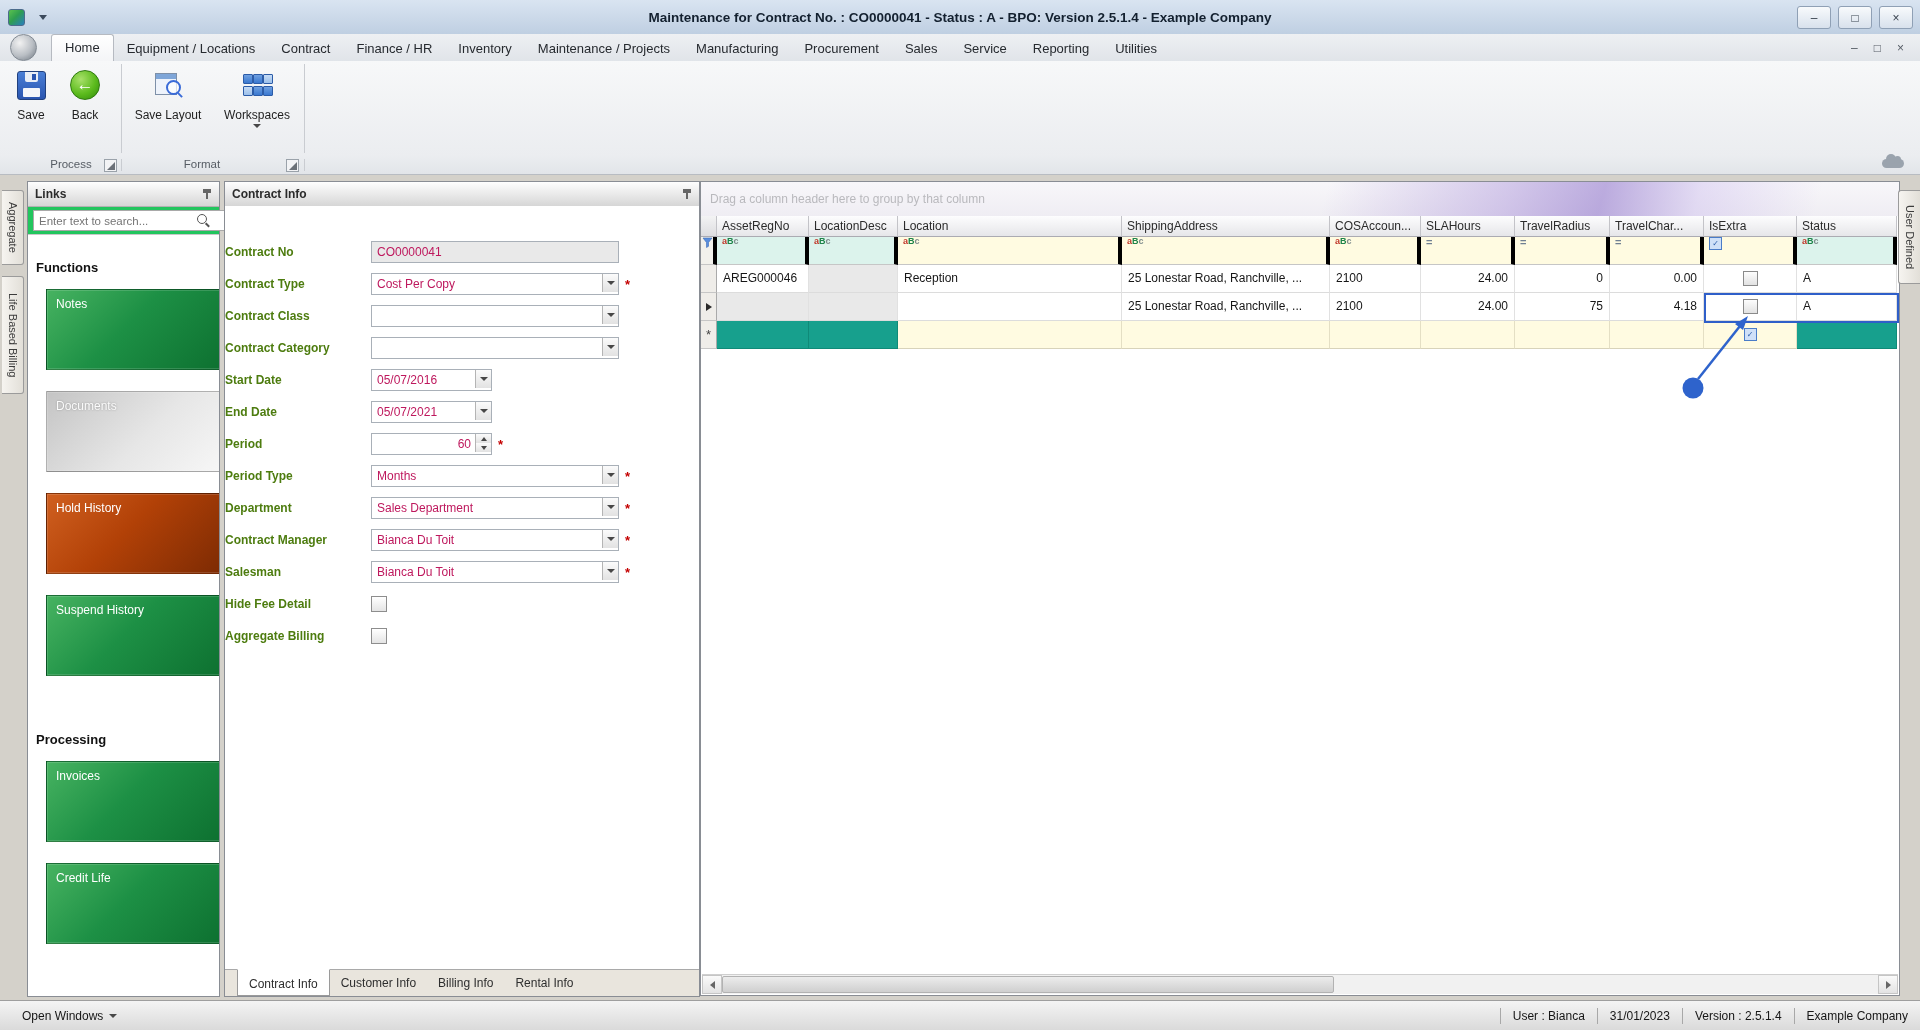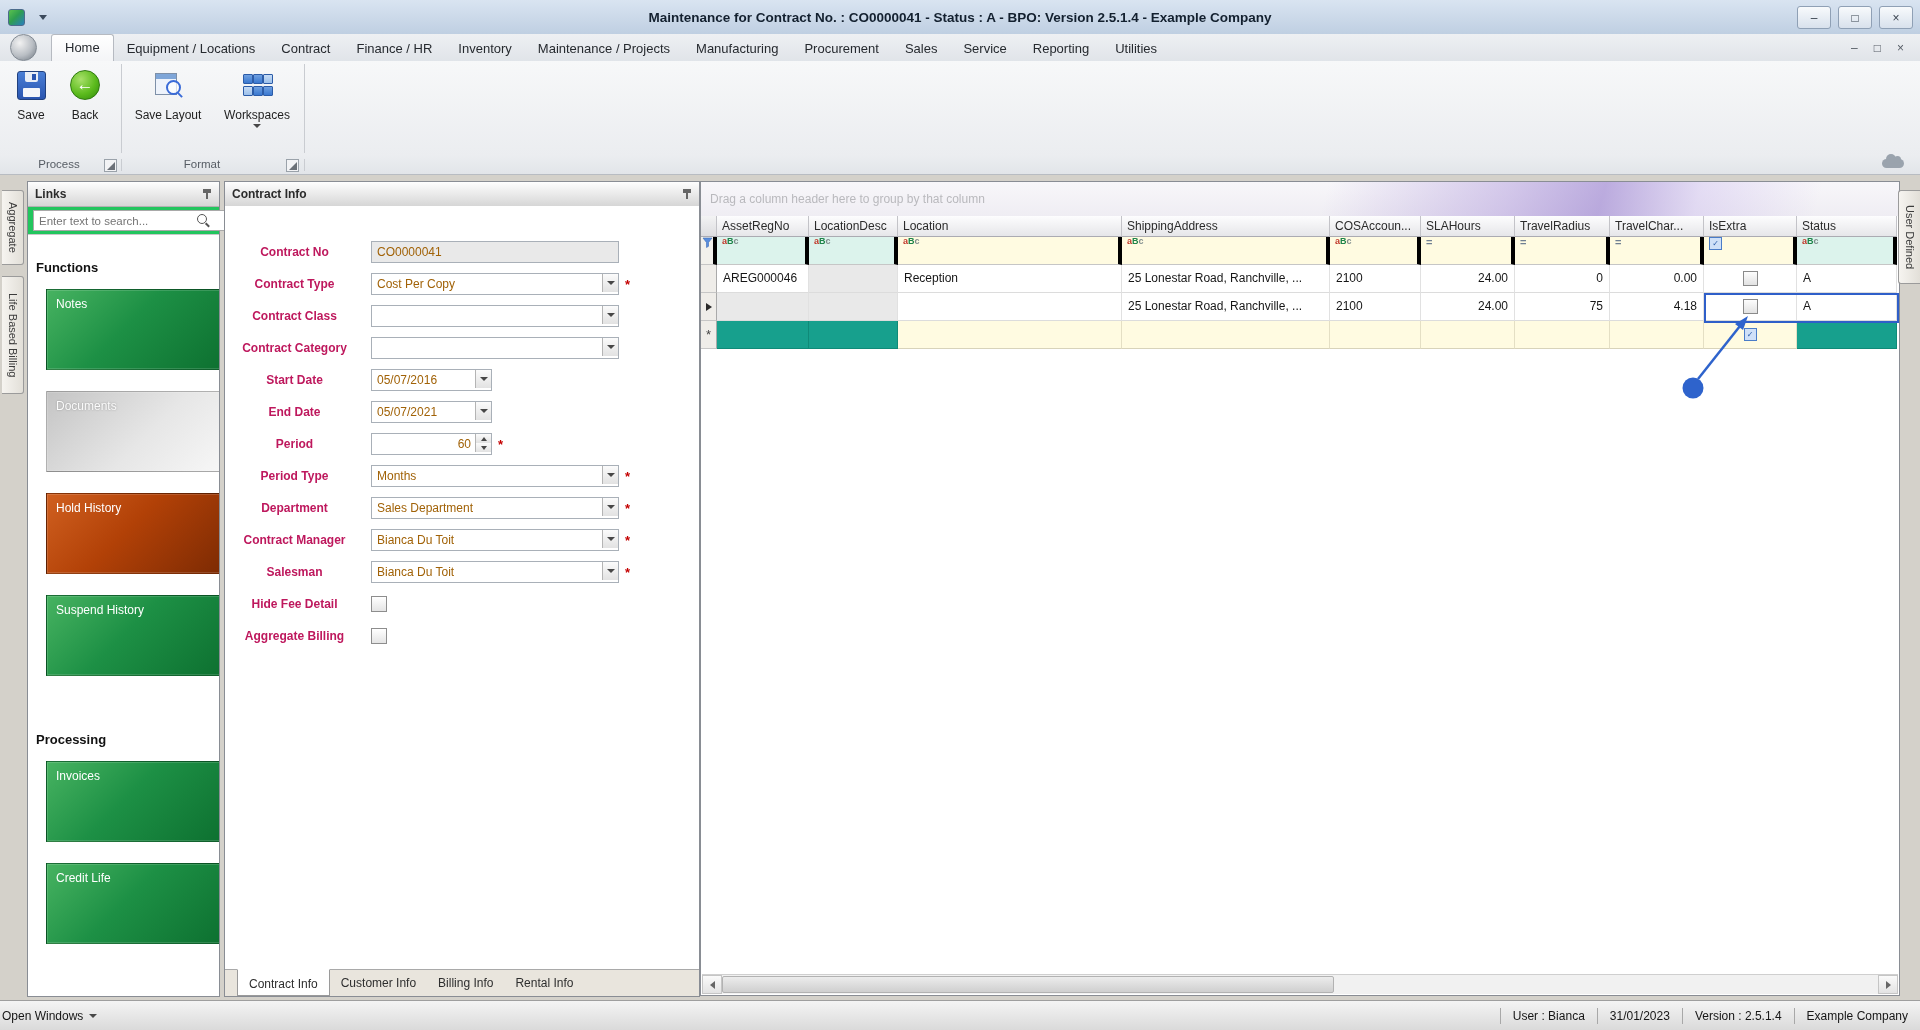--- a/index.html
+++ b/index.html
@@ -91,26 +91,26 @@
   .link-btn{width:159px;height:65px;margin:0 0 21px 18px;padding:7px 9px;color:#fff;font-size:12px;
     border:1px solid rgba(0,0,0,.28);cursor:pointer;box-shadow:inset 0 0 0 1px rgba(255,255,255,.15)}
   .link-btn.green{background:linear-gradient(135deg,#47b361 0%,#1d9045 45%,#0d7030 100%)}
   .link-btn.gray{background:linear-gradient(135deg,#c4c4c4 0%,#e6e6e6 55%,#f7f7f7 100%);color:#fbfbfb;text-shadow:0 0 2px rgba(110,110,110,.6)}
   .link-btn.orange{background:linear-gradient(135deg,#d06020 0%,#b24107 45%,#7c2a03 100%)}
 
   
   #contractPanel{left:224px;top:181px;width:474px;height:814px}
   .form-body{position:absolute;top:24px;left:0;right:0;bottom:26px;background:#fff;padding-top:36px}
   .frow{display:flex;align-items:center;height:20px;margin-bottom:12px}
-  .flabel{width:139px;text-align:center;margin-right:7px;font-weight:bold;font-size:12px;color:#be185d;white-space:nowrap}
+  .flabel{width:139px;text-align:left;margin-right:7px;font-weight:bold;font-size:12px;color:#4d7c0f;white-space:nowrap}
   .fctl{position:relative;height:20px;border:1px solid #a9b0b8;background:#fff;font-size:12px;cursor:text}
   .fctl.full{width:246px}
   .fctl.short{width:119px}
   .fctl.ro{background:#e9e9e9}
-  .fval{display:block;padding:3px 5px 0;white-space:nowrap;overflow:hidden;color:#a16207}
+  .fval{display:block;padding:3px 5px 0;white-space:nowrap;overflow:hidden;color:#be185d}
   .hasdd .fval{padding-right:18px}
   .ddbtn{position:absolute;right:0;top:0;width:15px;height:18px;border-left:1px solid #b4b4b4;
     background:linear-gradient(#fbfbfb,#e2e2e2);display:flex;align-items:center;justify-content:center;cursor:pointer}
   .caret-dn{width:0;height:0;border-left:4px solid transparent;border-right:4px solid transparent;border-top:4px solid #474747}
   .spin .fval{text-align:right;padding-right:20px}
   .spinbtns{position:absolute;right:0;top:0;width:15px;height:18px;border-left:1px solid #b4b4b4;display:flex;flex-direction:column}
   .spinbtns .sb{flex:1;background:linear-gradient(#fbfbfb,#e2e2e2);display:flex;align-items:center;justify-content:center;cursor:pointer}
   .tri-up{width:0;height:0;border-left:3px solid transparent;border-right:3px solid transparent;border-bottom:4px solid #474747}
   .tri-dn{width:0;height:0;border-left:3px solid transparent;border-right:3px solid transparent;border-top:4px solid #474747}
   .req{color:#c40000;font-weight:bold;margin-left:6px;font-size:13px}
@@ -158,21 +158,21 @@
   .tri-l{width:0;height:0;border-top:4px solid transparent;border-bottom:4px solid transparent;border-right:5px solid #666}
   .tri-r{width:0;height:0;border-top:4px solid transparent;border-bottom:4px solid transparent;border-left:5px solid #666}
   .hs-track{flex:1;position:relative}
   .hs-thumb{position:absolute;left:0;top:1px;bottom:1px;width:610px;background:linear-gradient(#ececec,#cfcfcf);
     border:1px solid #b2b2b2;border-radius:2px;cursor:grab}
 
   
   .statusbar{position:absolute;left:0;top:1000px;width:100%;height:30px;
     background:linear-gradient(#f4f4f4,#d9d9d9);border-top:1px solid #9e9e9e;
     display:flex;align-items:center;font-size:12px;color:#161616}
-  .sb-left{display:flex;align-items:center;gap:6px;margin-left:2px;cursor:pointer}
+  .sb-left{display:flex;align-items:center;gap:6px;margin-left:22px;cursor:pointer}
   .sb-right{margin-left:auto;display:flex;align-items:center;height:100%}
   .sb-seg{padding:0 12px;white-space:nowrap}
   .sb-div{width:1px;height:16px;background:#a8a8a8}
 
   .annot{position:absolute;inset:0;pointer-events:none;z-index:60}
 </style>
 </head>
 <body>
 
 <div class="app">
@@ -255,21 +255,21 @@
       <div class="lbl">Workspaces</div>
       <div style="display:flex;justify-content:center;margin-top:2px">
           <span class="caret-dn"></span>
         </div>
     </div>
     <div class="vsep" style="left:121px;bottom:3px"></div>
     <div class="vsep" style="left:304px;bottom:3px"></div>
   </div>
 
   <div class="ribbon-groups">
-    <div class="rgroup-label" style="left:4px;width:110px">Process</div>
+    <div class="rgroup-label" style="left:16px;width:110px">Process</div>
     <div class="launcher" style="left:104px"></div>
     <div class="rgroup-label" style="left:122px;width:160px">Format</div>
     <div class="launcher" style="left:286px"></div>
     <div class="vsep" style="left:121px;bottom:3px"></div>
     <div class="vsep" style="left:304px;bottom:3px"></div>
   </div>
   <div class="cloud"></div>
 
   <div id="leftStrip">
       <div class="vtab left" style="top: 190px; height: 73px;">Aggregate</div>

